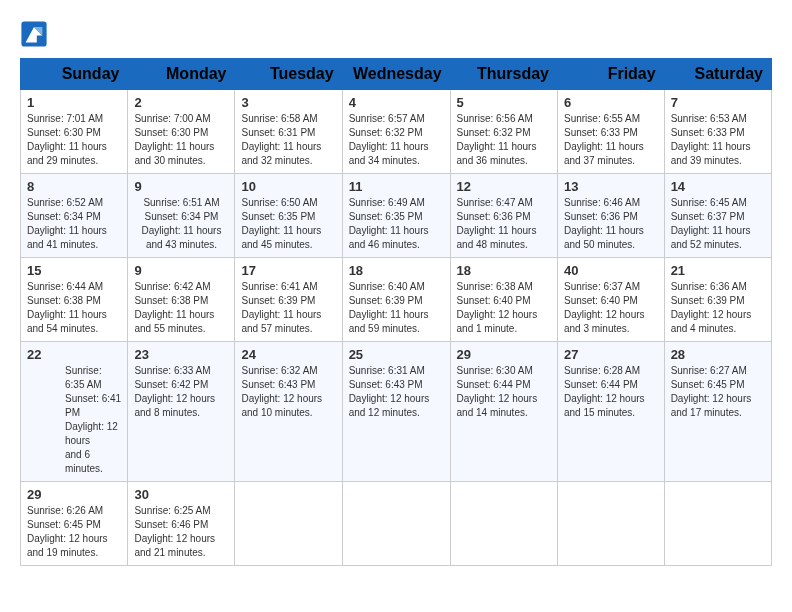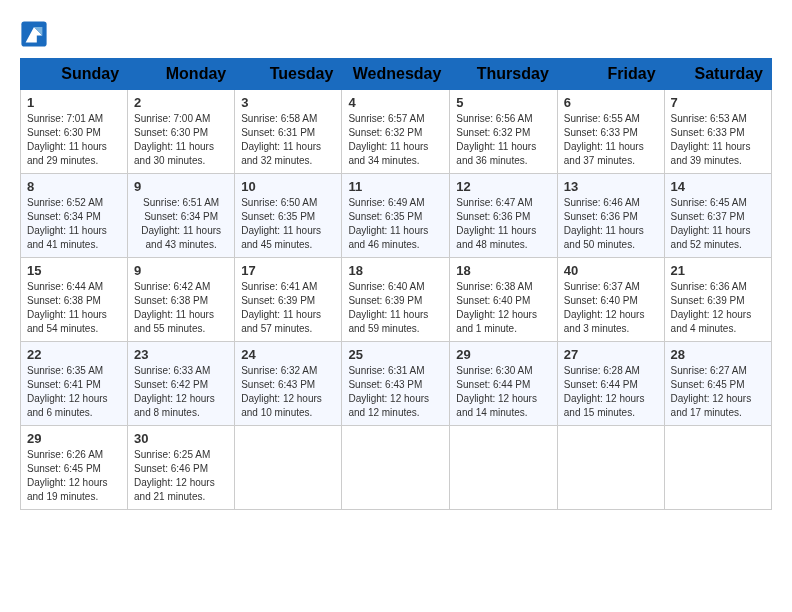--- a/index.html
+++ b/index.html
@@ -276,21 +276,21 @@
           <span class="day-number">21</span>
           <div class="day-info" style="white-space: pre-line;">Sunrise: 6:36 AM
 Sunset: 6:39 PM
 Daylight: 12 hours
 and 4 minutes.</div>
         </td>
       </tr>
       <tr>
         <td>
           <span class="day-number">22</span>
-          <div class="day-info" style="white-space: pre-line;">Sunrise: 6:35 AM
+          <div class="day-info" style="white-space: pre-line; margin-left: 38px;">Sunrise: 6:35 AM
 Sunset: 6:41 PM
 Daylight: 12 hours
 and 6 minutes.</div>
         </td>
         <td>
           <span class="day-number">23</span>
           <div class="day-info" style="white-space: pre-line;">Sunrise: 6:33 AM
 Sunset: 6:42 PM
 Daylight: 12 hours
 and 8 minutes.</div>

